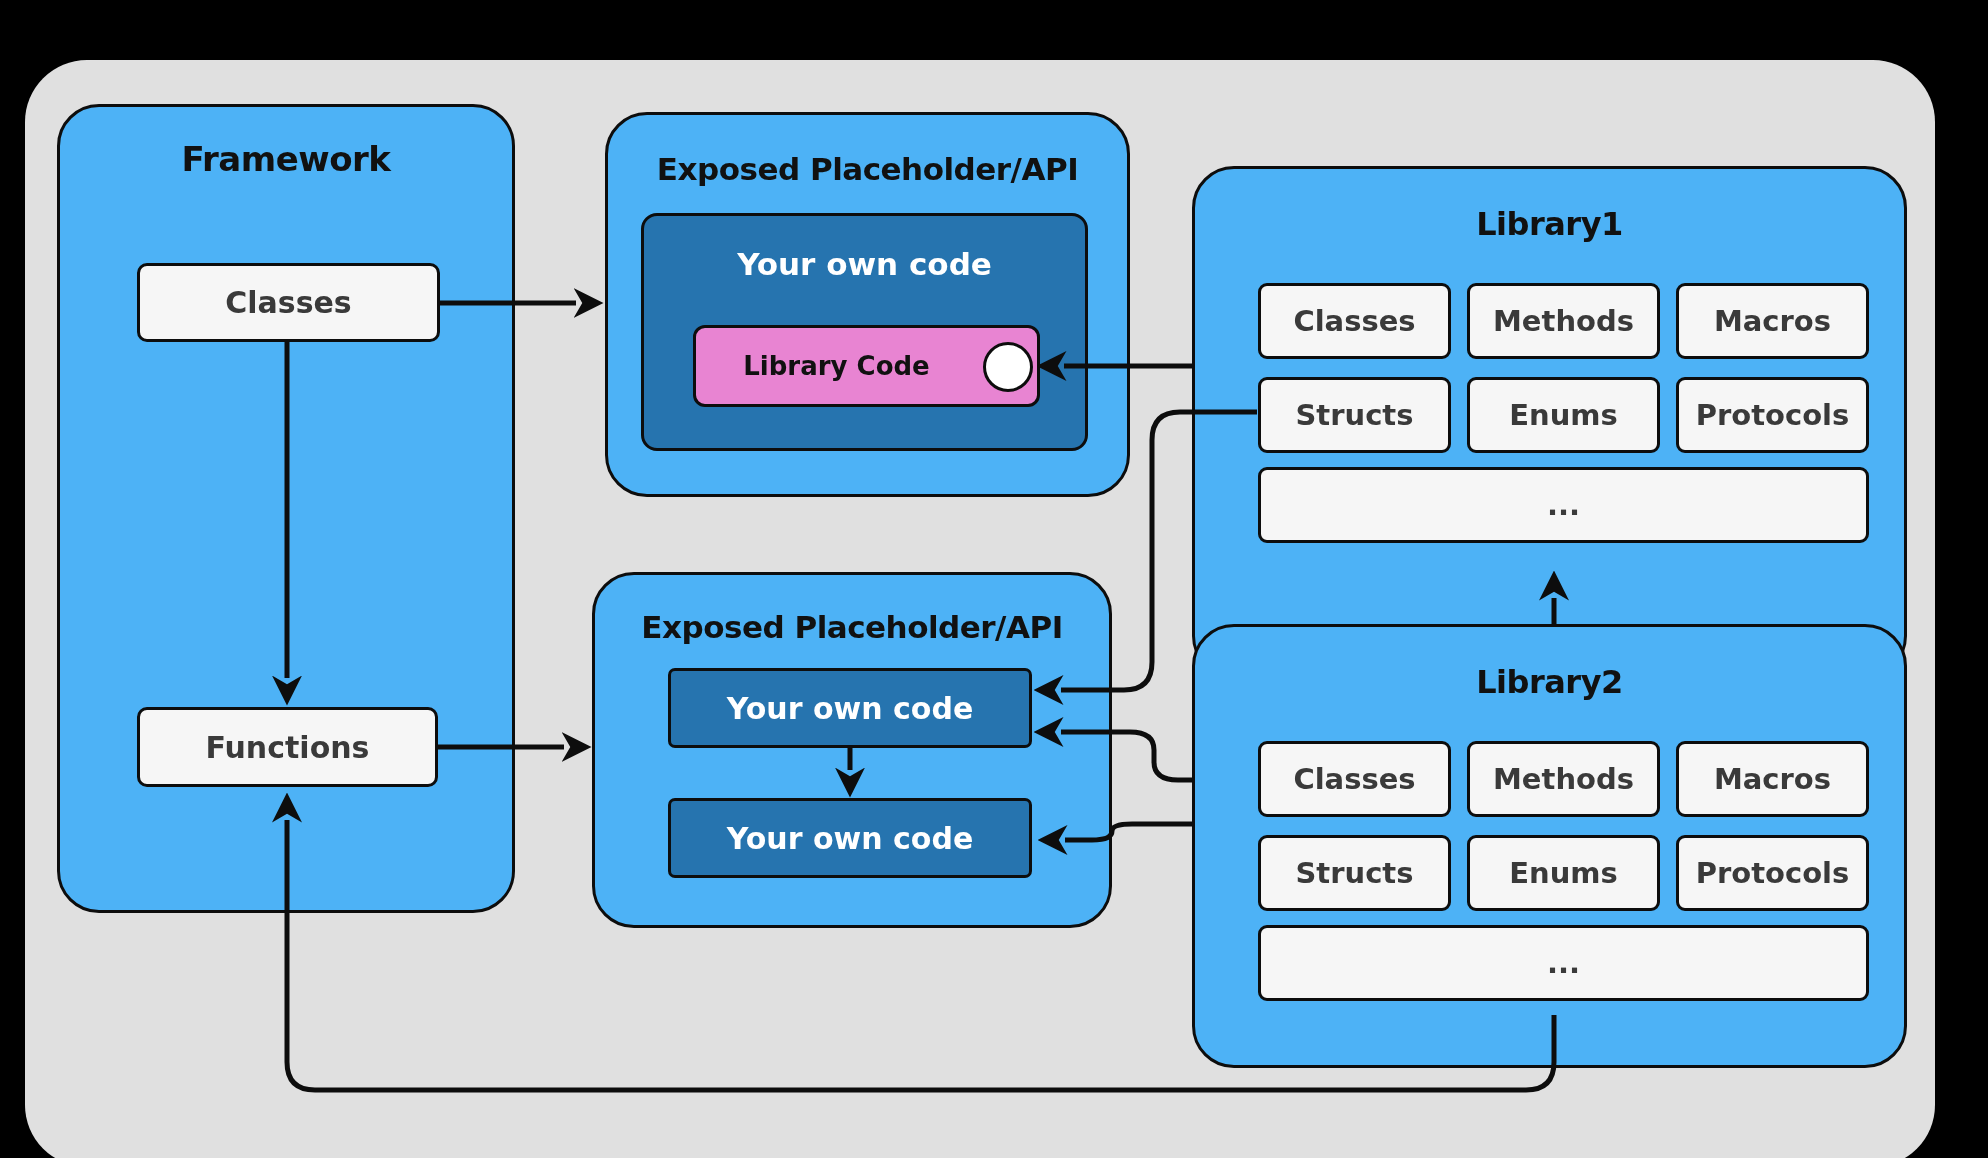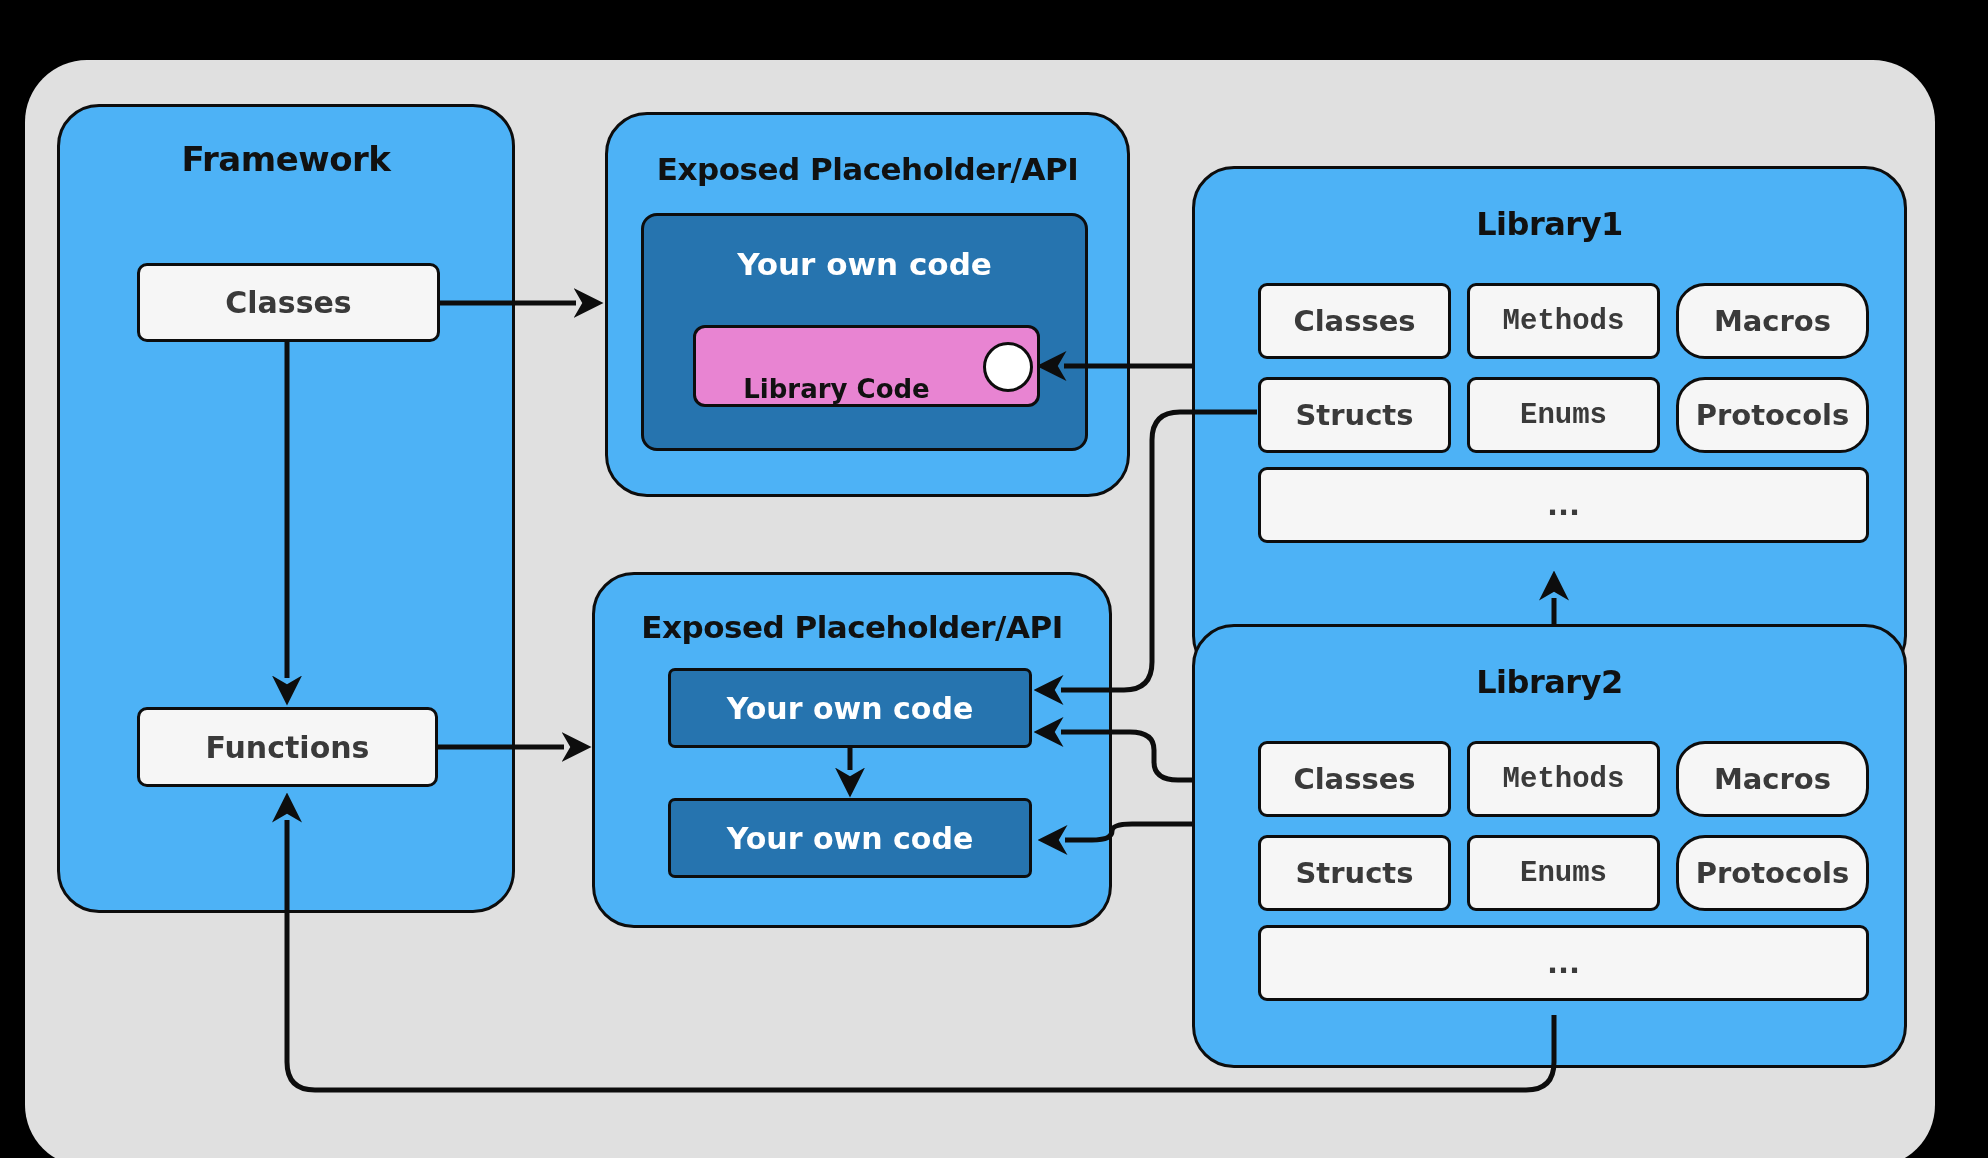--- a/index.html
+++ b/index.html
@@ -19,21 +19,21 @@
   .title{position:absolute;left:0;right:0;text-align:center;color:var(--text-black);letter-spacing:-0.5px;}
   .white-box{
     background:var(--node-white);border:3.5px solid var(--line);border-radius:10px;
     display:flex;align-items:center;justify-content:center;color:var(--text-dark);
   }
   .dark-box{
     background:var(--node-dark-blue);border:3px solid var(--line);
     display:flex;align-items:center;justify-content:center;color:var(--text-white);
   }
   .cell{position:absolute;width:193px;height:76px;font-size:29px;border-radius:9px;}
-  .c1{left:63px;} .c2{left:272px;font-family:Liberation Mono, monospace;} .c3{left:481px;border-radius:29px;}
+  .c1{left:63px;} .c2{left:272px;} .c3{left:481px;}
   .r1{top:114px;} .r2{top:208px;} .r3{top:298px;}
   .wide{left:63px;width:611px;}
   #wires{position:absolute;left:0;top:0;pointer-events:none;}
   #port-circle{
     left:983px;top:302px;width:50px;height:50px;border-radius:50%;
     background:#ffffff;border:3px solid var(--line);
   }
 </style>
 </head>
 <body>
@@ -48,21 +48,21 @@
     <div class="abs white-box" style="left:77px;top:600px;width:301px;height:80px;font-size:30px;">Functions</div>
   </div>
 
   <div class="abs blue big" style="left:605px;top:72px;width:525px;height:385px;">
     <div class="title" style="top:36px;font-size:31px;">Exposed Placeholder/API</div>
     <div class="abs dark-box" style="left:33px;top:98px;width:447px;height:238px;border-radius:16px;align-items:flex-start;">
       <span style="margin-top:30px;font-size:31px;">Your own code</span>
     </div>
     <div class="abs" style="left:85px;top:210px;width:347px;height:82px;background:var(--node-pink);
                 border:3.5px solid var(--line);border-radius:12px;display:flex;
-                align-items:flex-end;justify-content:center;color:var(--text-black);font-size:26px;">
+                align-items:center;justify-content:center;color:var(--text-black);font-size:26px;">
       <span style="margin-right:60px;">Library Code</span>
     </div>
   </div>
   <div class="abs" id="port-circle"></div>
 
   <div class="abs blue big" style="left:592px;top:532px;width:520px;height:356px;">
     <div class="title" style="top:34px;font-size:31px;">Exposed Placeholder/API</div>
     <div class="abs dark-box" style="left:73px;top:93px;width:364px;height:80px;border-radius:7px;font-size:30px;">Your own code</div>
     <div class="abs dark-box" style="left:73px;top:223px;width:364px;height:80px;border-radius:7px;font-size:30px;">Your own code</div>
   </div>

